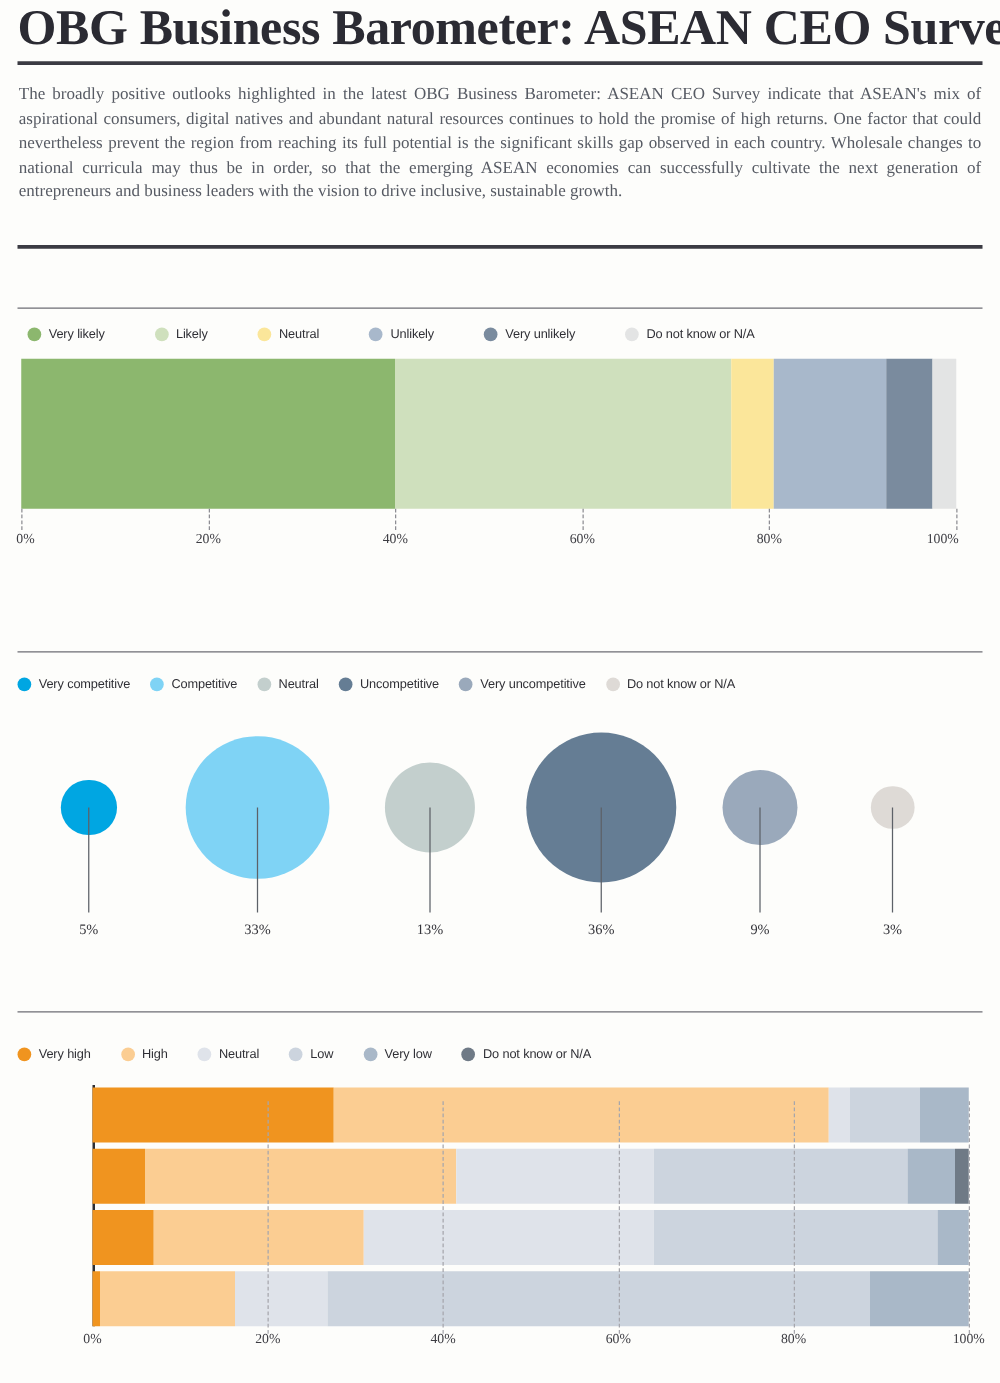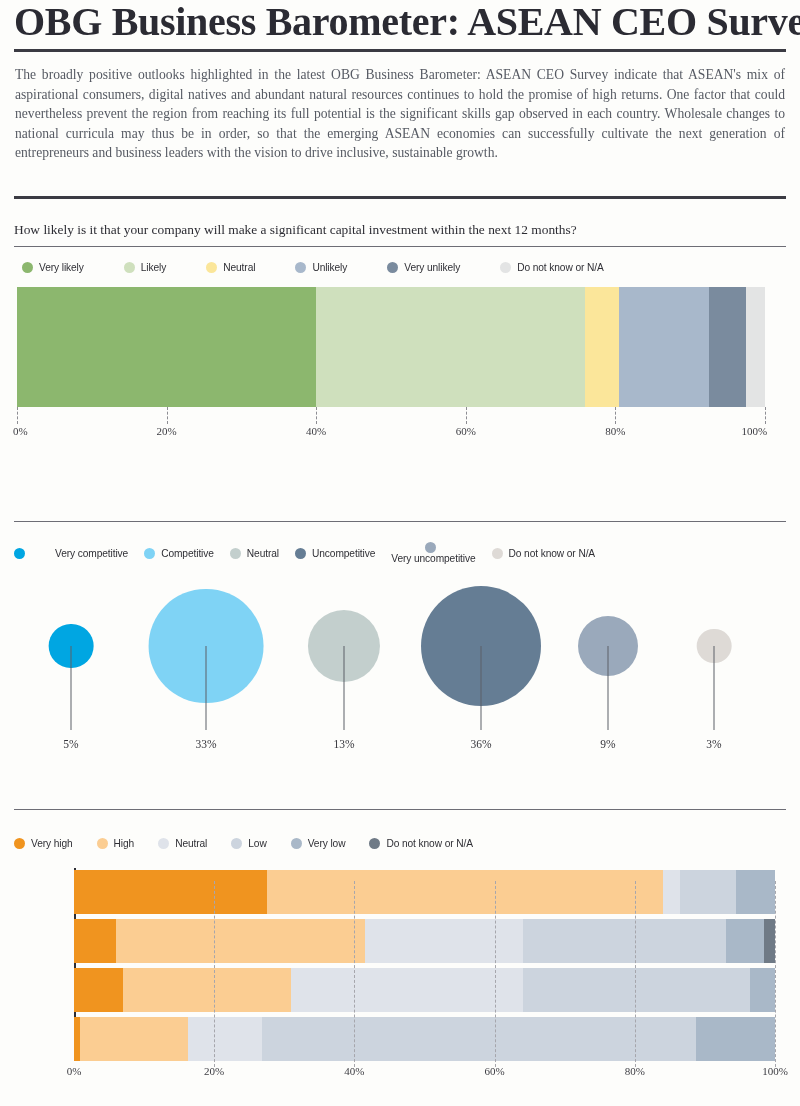--- a/index.html
+++ b/index.html
@@ -82,21 +82,20 @@
 </head>
 <body>
 
 <div class="page">
 
   <div class="title">OBG Business Barometer: ASEAN CEO Survey</div>
   <div class="rule-thick" style="top:49px;"></div>
   <div class="intro">The broadly positive outlooks highlighted in the latest OBG Business Barometer: ASEAN CEO Survey indicate that ASEAN's mix of aspirational consumers, digital natives and abundant natural resources continues to hold the promise of high returns. One factor that could nevertheless prevent the region from reaching its full potential is the significant skills gap observed in each country. Wholesale changes to national curricula may thus be in order, so that the emerging ASEAN economies can successfully cultivate the next generation of entrepreneurs and business leaders with the vision to drive inclusive, sustainable growth.</div>
   <div class="rule-thick" style="top:196px;"></div>
 
-  <div class="q" style="top:222px;">How likely is it that your company will make a significant capital investment within the next 12 months?</div>
   <div class="rule-thin" style="top:246px;"></div>
   <div class="legend" id="legend1" style="left:22px;top:262px;">
       <div class="item" style="margin-right: 40px;">
         <span class="dot" style="background: rgb(140, 183, 110);"></span>
         <span class="lbl">Very likely</span>
       </div>
       <div class="item" style="margin-right: 40px;">
         <span class="dot" style="background: rgb(207, 224, 189);"></span>
         <span class="lbl">Likely</span>
       </div>
@@ -138,37 +137,37 @@
         <div class="ticklbl" style="left: 448.8px;">60%</div>
         <div class="tickline" style="left: 598.4px;"></div>
         <div class="ticklbl" style="left: 598.4px;">80%</div>
         <div class="tickline" style="left: 748px;"></div>
         <div class="ticklbl" style="left: 748px; transform: translateX(-92%);">100%</div>
       </div>
   </div>
 
   <div class="rule-thin" style="top:521px;"></div>
   <div class="legend" id="legend2" style="left:14px;top:542px;">
-      <div class="item" style="margin-right: 16px; gap: 24px;">
+      <div class="item" style="margin-right: 16px;">
         <span class="dot" style="background: rgb(0, 166, 226);"></span>
         <span class="lbl">Very competitive</span>
       </div>
       <div class="item" style="margin-right: 16px;">
         <span class="dot" style="background: rgb(127, 211, 245);"></span>
         <span class="lbl">Competitive</span>
       </div>
       <div class="item" style="margin-right: 16px;">
         <span class="dot" style="background: rgb(195, 207, 205);"></span>
         <span class="lbl">Neutral</span>
       </div>
       <div class="item" style="margin-right: 16px;">
         <span class="dot" style="background: rgb(101, 125, 148);"></span>
         <span class="lbl">Uncompetitive</span>
       </div>
-      <div class="item" style="margin-right: 16px; flex-direction: column;">
+      <div class="item" style="margin-right: 16px;">
         <span class="dot" style="background: rgb(154, 169, 187);"></span>
         <span class="lbl">Very uncompetitive</span>
       </div>
       <div class="item" style="margin-right: 0px;">
         <span class="dot" style="background: rgb(222, 218, 214);"></span>
         <span class="lbl">Do not know or N/A</span>
       </div>
     </div>
 
   <div id="chart2">

